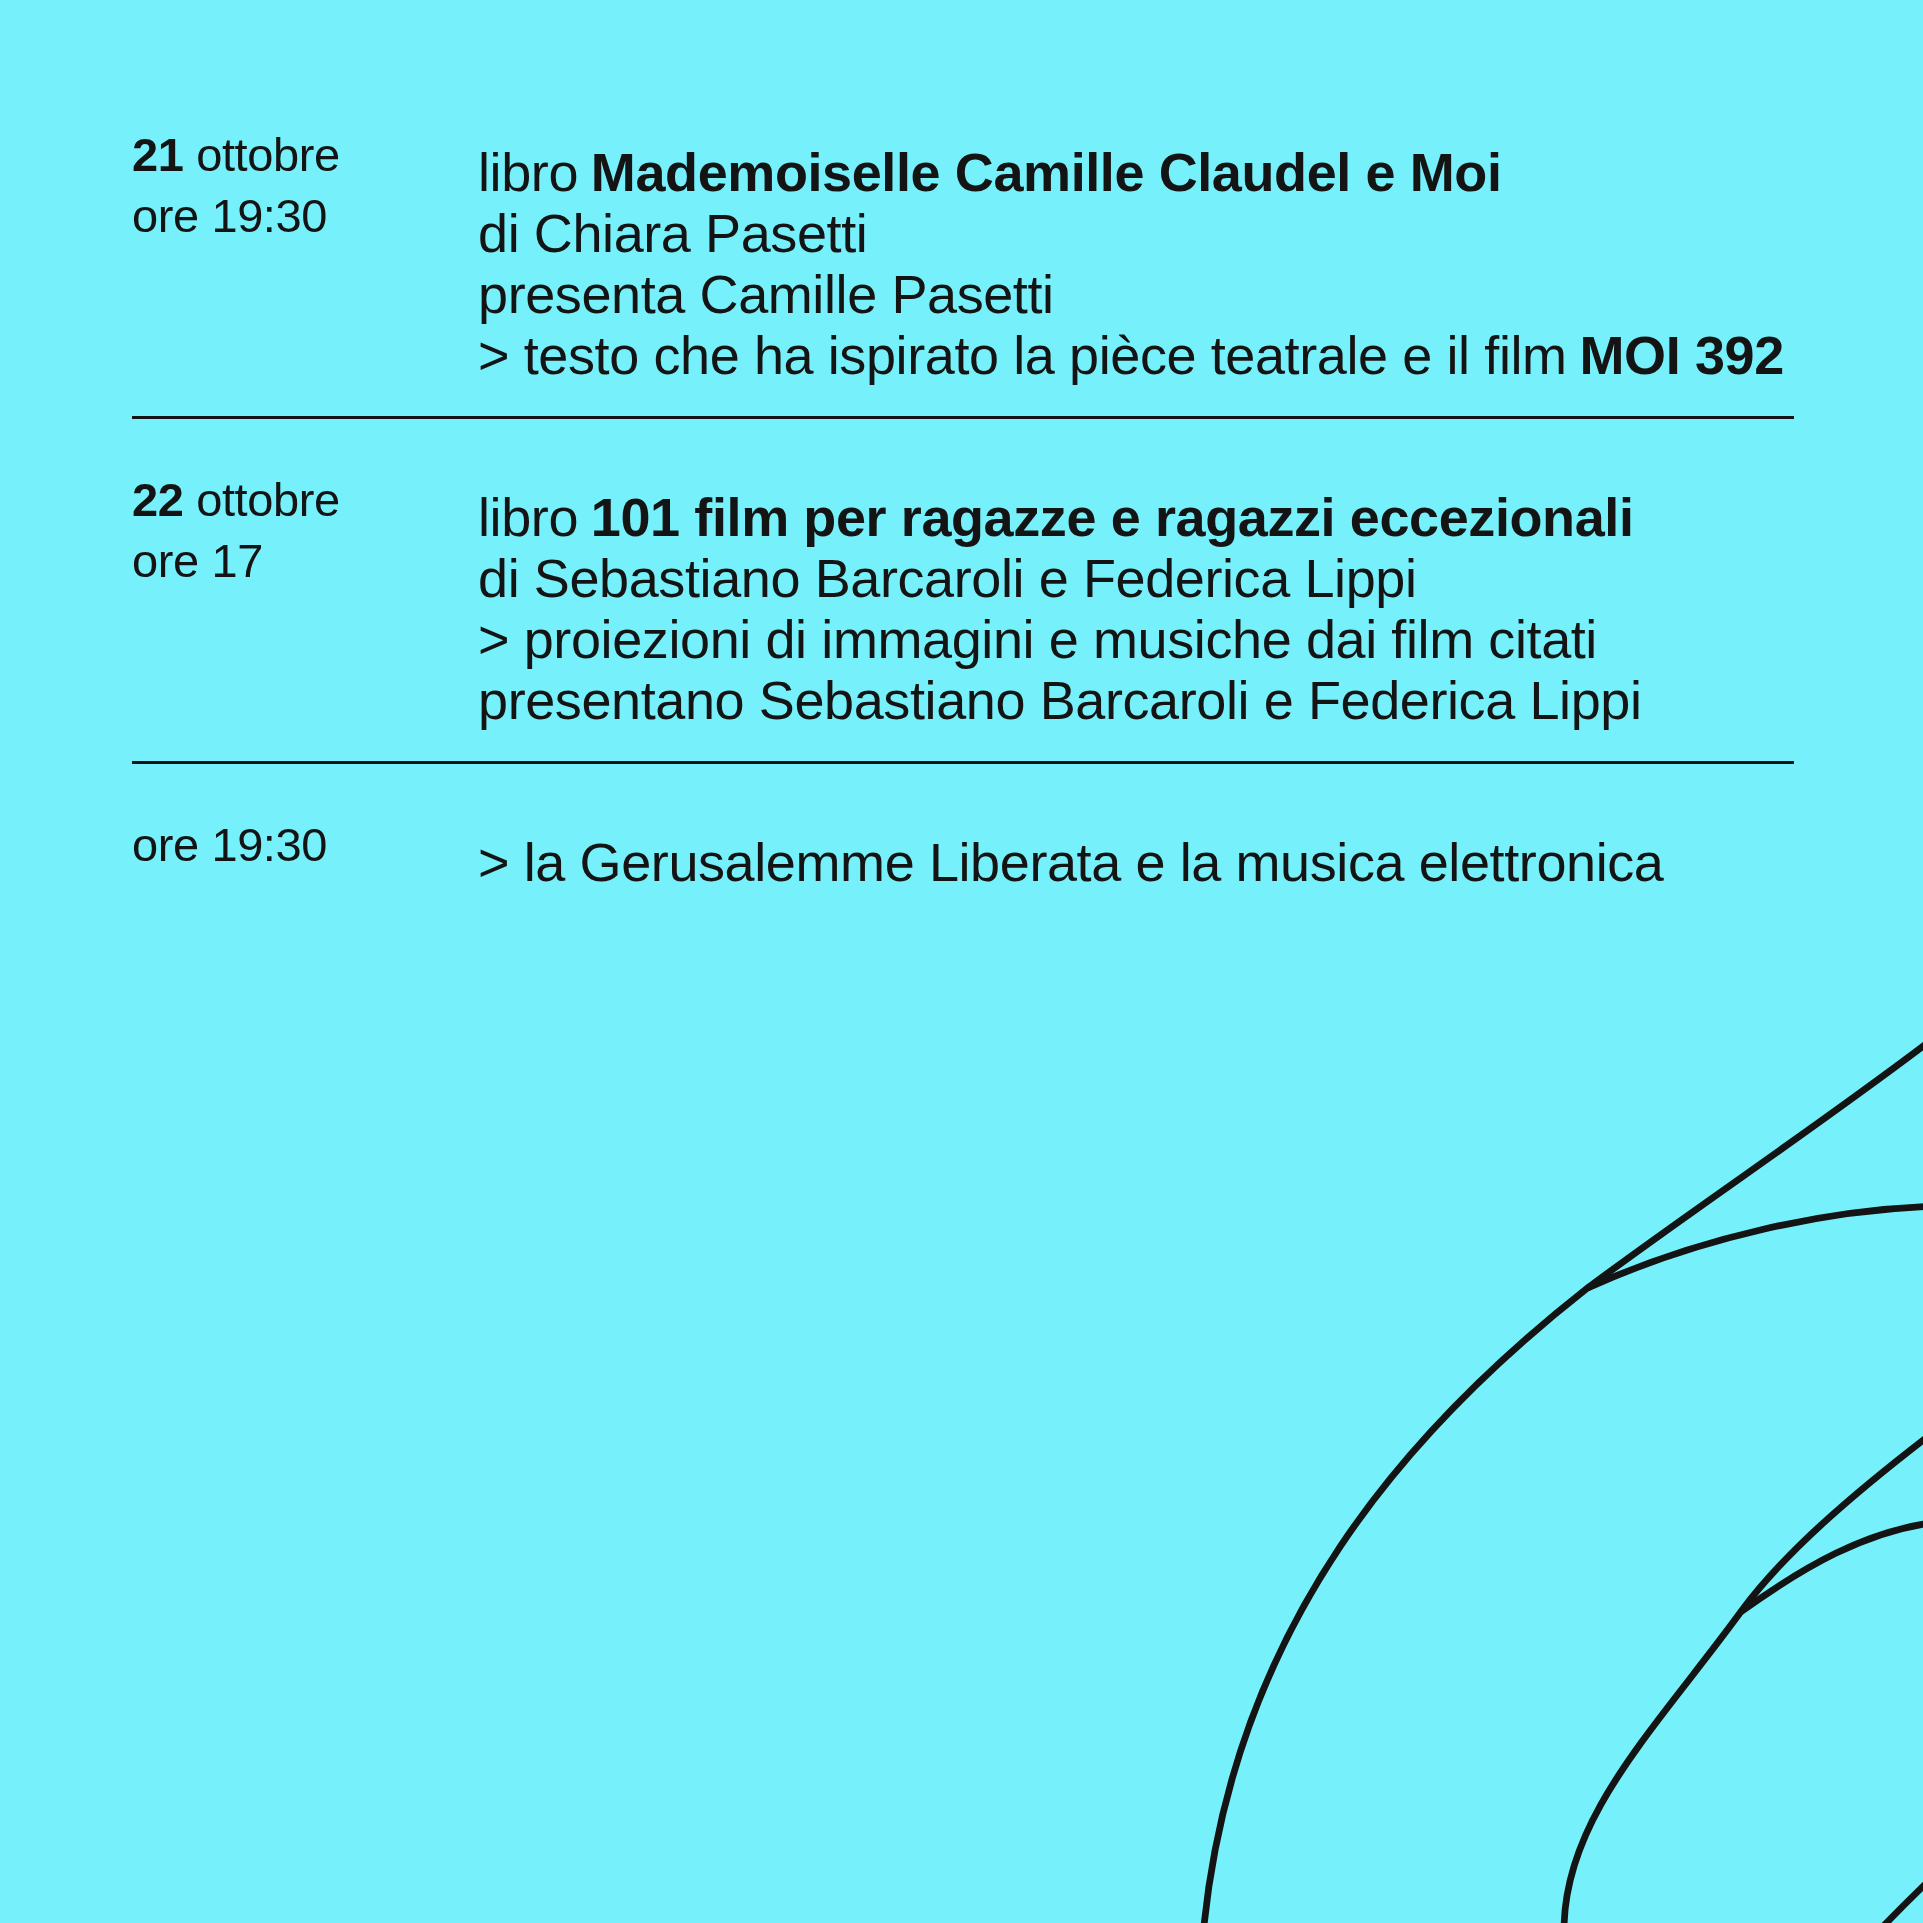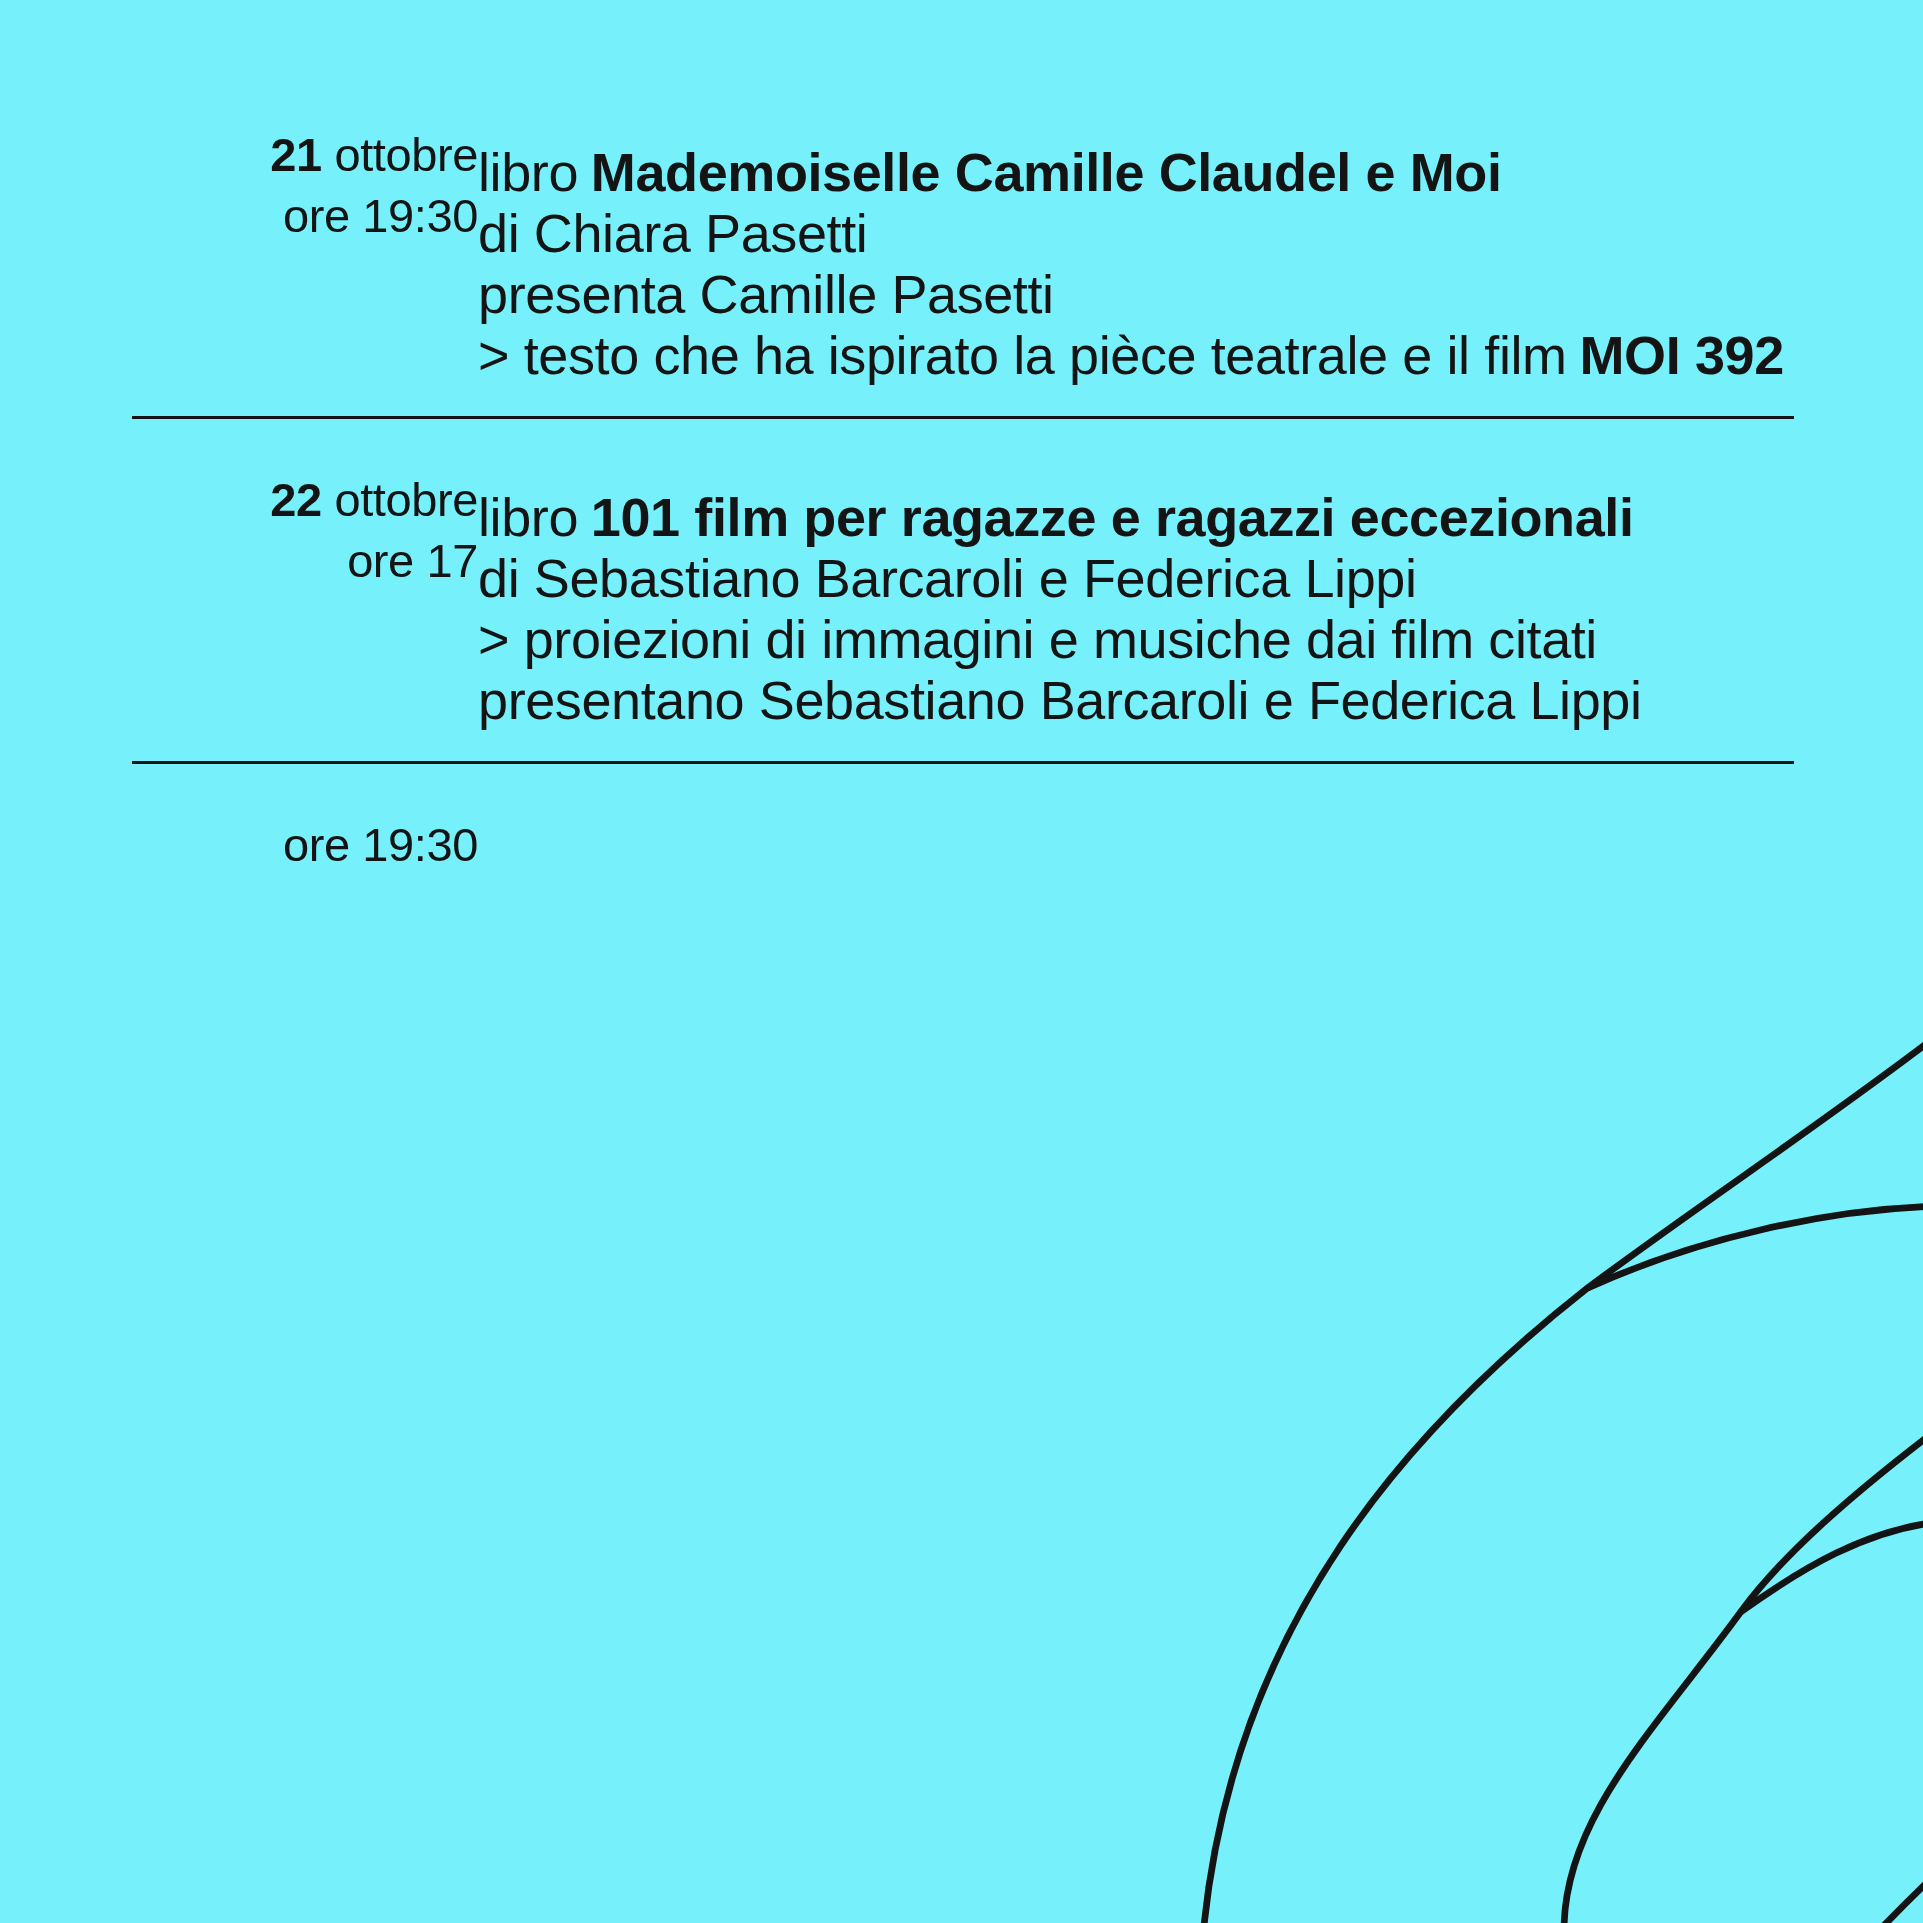--- a/index.html
+++ b/index.html
@@ -12,21 +12,21 @@
     overflow:hidden;
   }
   .content{
     position:absolute;
     left:132px; top:124px;
     width:1662px;
   }
   .event{display:flex;}
   .when{
     width:346px; flex:none;
-    font-size:47px; line-height:61px; letter-spacing:-0.4px;text-align:right;
+    font-size:47px; line-height:61px; letter-spacing:-0.4px;
   }
   .what{
     font-size:54px; line-height:61px; letter-spacing:-0.4px;margin-top:18px;
   }
   .b{font-weight:700;}
   .gap{margin-left:12.8px;}
   .rule{
     height:3px; background:#141414; border:0;
     margin:30px 0 50px 0; width:100%;
   }
@@ -76,17 +76,18 @@
     </div>
   </div>
 
   <div class="rule"></div>
 
   <div class="event">
     <div class="when">
       <span class="line">ore 19:30</span>
     </div>
     <div class="what">
+      <span class="line">&gt; la Gerusalemme Liberata e la musica elettronica</span>
     </div>
   </div>
 
 </div>
 
 
 </body></html>

